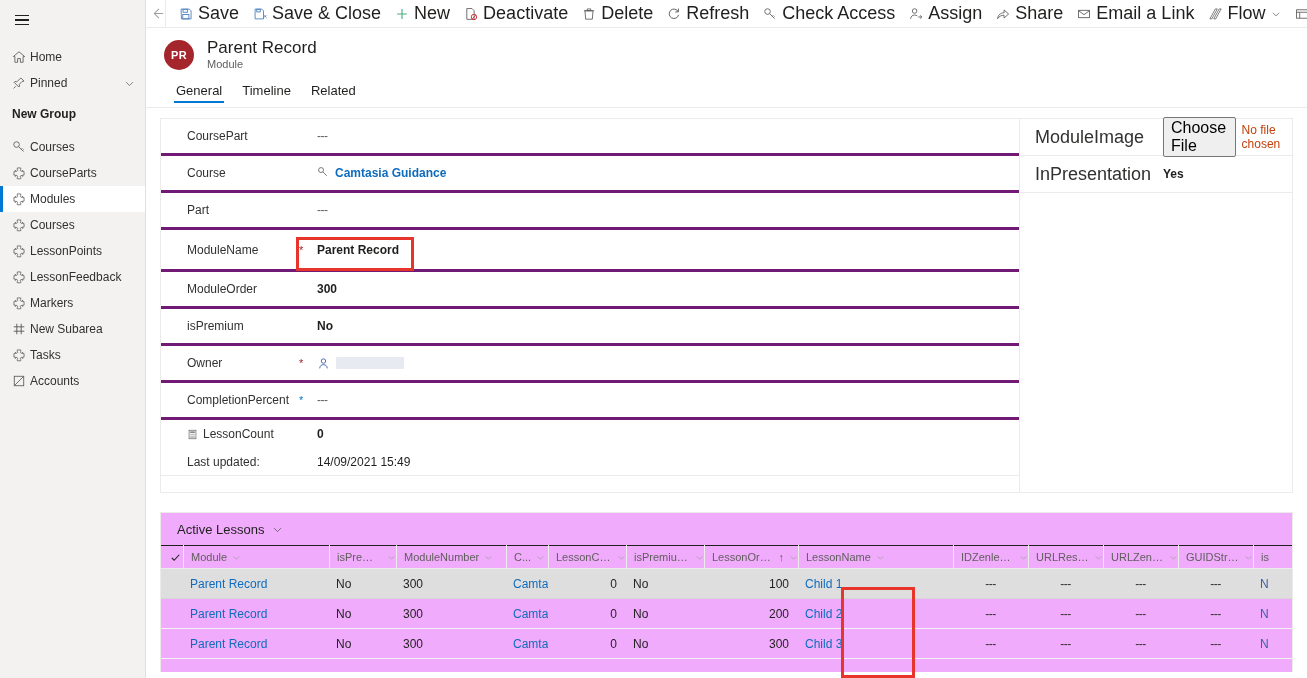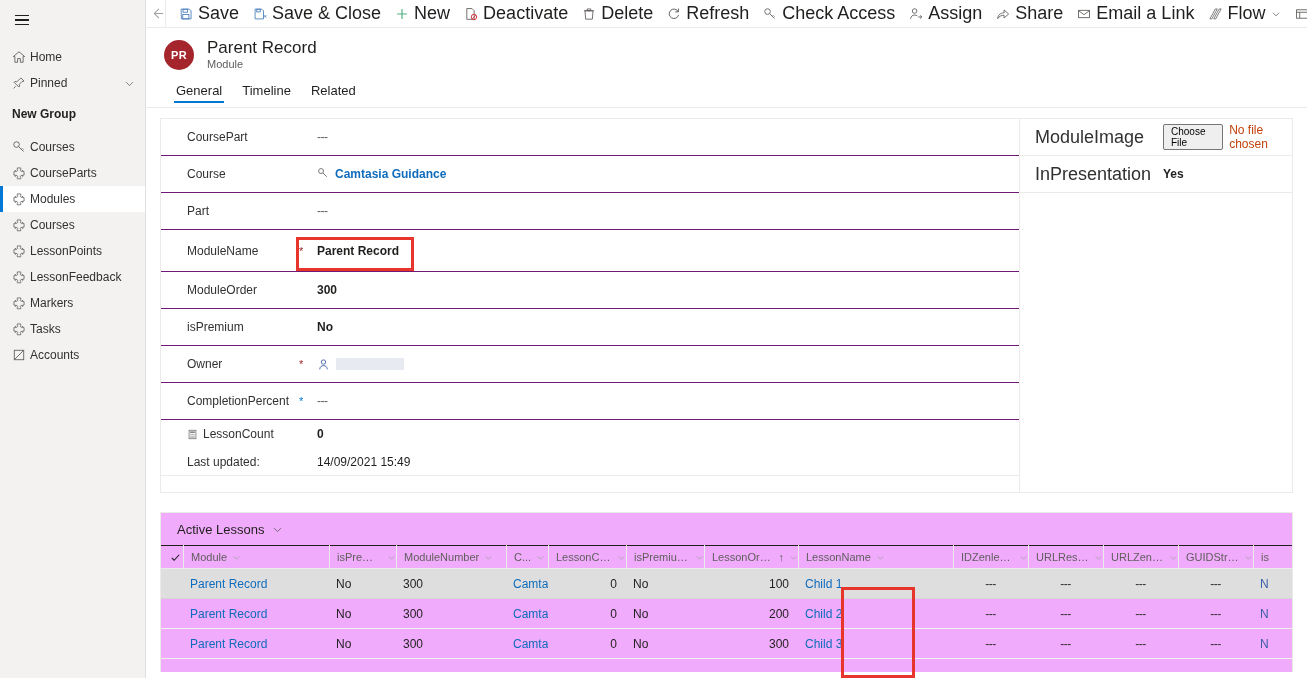--- a/index.html
+++ b/index.html
@@ -128,21 +128,21 @@
     height: 375px;
     display: flex;
     background: #fff;
   }
   .col-left { width: 858px; flex: 0 0 858px; padding: 0 0 0 0; }
   .col-right { flex: 1 1 auto; border-left: 1px solid #edebe9; }
 
   .frow {
     display: flex; align-items: center;
     height: 37px;
-    border-bottom: 1px solid #701a75;
+    border-bottom: 3px solid #701a75;
     padding-left: 26px;
   }
   .frow.tall { height: 42px; }
   .flabel {
     width: 112px; flex: 0 0 112px;
     font-size: 12px; color: #323130;
     display: flex; align-items: center;
   }
   .flabel .lock-ico { margin-right: 5px; display: inline-flex; }
   .freq { width: 18px; flex: 0 0 18px; font-size: 11px; color: #a4262c; }
@@ -171,21 +171,21 @@
   
   .rrow {
     display: flex; align-items: center; height: 37px;
     border-bottom: 1px solid #edebe9; padding-left: 15px;
   }
   .rlabel { width: 128px; flex: 0 0 128px; font-size: 18px; color: #323130; }
   .rval { font-size: 12px; color: #201f1e; font-weight: bold; }
   .file-input { display: flex; align-items: center; font-size: 12px; }
   .choose-btn {
     border: 1px solid #767676; background: #efefef;
-    border-radius: 2px; padding: 1px 7px; font-size: 10px;
+    border-radius: 2px; padding: 1px 7px; font-size: 16px;
     color: #000; cursor: pointer; font-family: "Liberation Sans", sans-serif;
   }
   .no-file { margin-left: 6px; color: #c2410c; font-size: 12px; }
 
   
   .hl-box {
     position: absolute;
     border: 3px solid #e8352c;
     pointer-events: none;
     z-index: 20;
@@ -348,20 +348,28 @@
 
       <div class="nav-item">
         <span class="nav-ico">
           <svg width="14" height="14" viewBox="0 0 16 16">
               <path d="M6 2.2h4v1.6a1.3 1.3 0 102.2 1V6.4h1.6v4h-1.6v1.6a1.3 1.3 0 10-2.2 1v1.6H6v-1.6a1.3 1.3 0 10-2.2-1v-1.6H2.2v-4h1.6V4.8a1.3 1.3 0 102.2-1z" fill="none" stroke="#605e5c" stroke-width="0.9"></path>
             </svg>
         </span>
         <span class="nav-label">Markers</span>
       </div>
 
+      <div class="nav-item">
+        <span class="nav-ico">
+          <svg width="14" height="14" viewBox="0 0 16 16">
+              <path d="M2 5.5h12M2 10.5h12M5.5 2v12M10.5 2v12" fill="none" stroke="#605e5c" stroke-width="1.1"></path>
+            </svg>
+        </span>
+        <span class="nav-label">New Subarea</span>
+      </div>
 
       <div class="nav-item">
         <span class="nav-ico">
           <svg width="14" height="14" viewBox="0 0 16 16">
               <path d="M6 2.2h4v1.6a1.3 1.3 0 102.2 1V6.4h1.6v4h-1.6v1.6a1.3 1.3 0 10-2.2 1v1.6H6v-1.6a1.3 1.3 0 10-2.2-1v-1.6H2.2v-4h1.6V4.8a1.3 1.3 0 102.2-1z" fill="none" stroke="#605e5c" stroke-width="0.9"></path>
             </svg>
         </span>
         <span class="nav-label">Tasks</span>
       </div>
 

